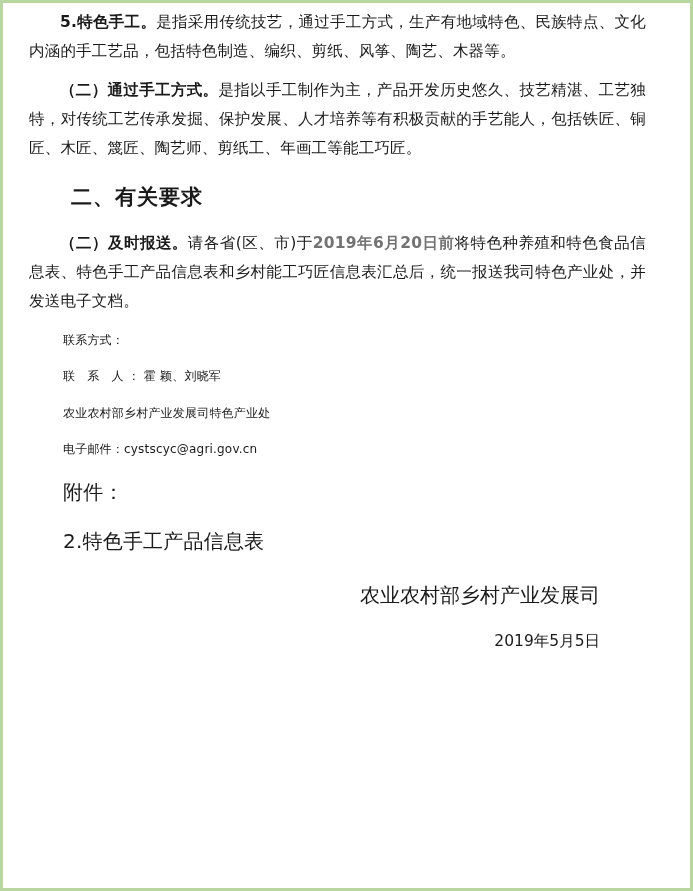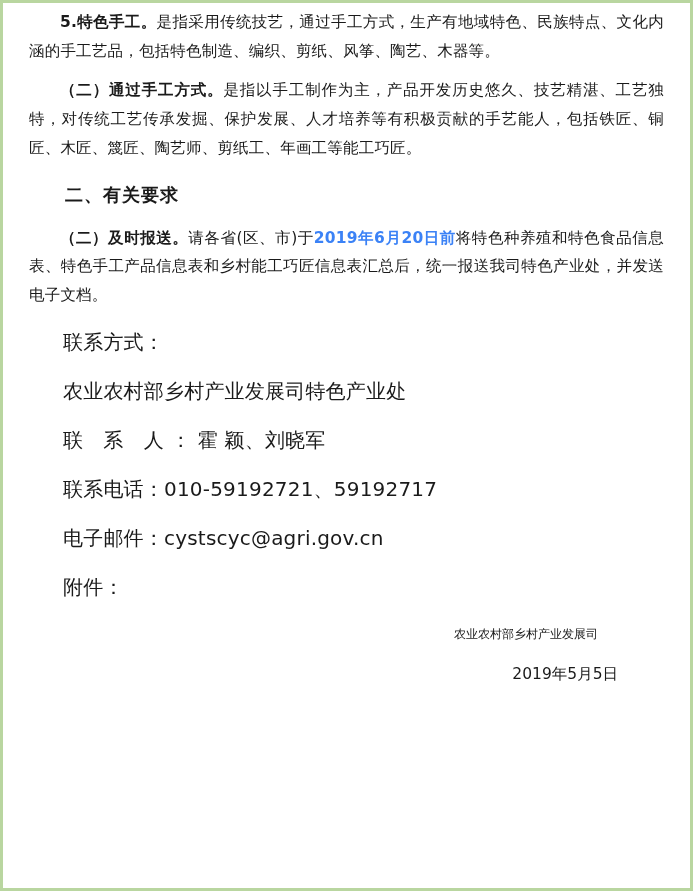--- a/index.html
+++ b/index.html
@@ -14,21 +14,21 @@
     color: #1a1a1a;
     overflow: hidden;
   }
   .page {
     position: relative;
     width: 693px;
     height: 891px;
     box-sizing: border-box;
     border-left: 3px solid #b9d6a0;
     border-right: 3px solid #b9d6a0;
-    padding: 8px 26px 0 26px;
+    padding: 8px 44px 0 26px;
   }
   .edge-top {
     position: absolute;
     left: 0; top: 0;
     width: 693px; height: 3px;
     background: #b9d6a0;
   }
   .edge-bottom {
     position: absolute;
     left: 0; bottom: 0;
@@ -43,50 +43,50 @@
     letter-spacing: 0.2px;
   }
   .indent {
     text-indent: 2em;
   }
   .bold {
     font-weight: bold;
   }
   .section-head {
     font-weight: bold;
-    font-size: 18px;
+    font-size: 21px;
     margin: 16px 0 12px 0;
     text-indent: 2em;
     letter-spacing: 1px;
   }
   .red {
-    color: #3b82f6;
+    color: #737373;
     font-weight: bold;
   }
   .contact-block {
     margin-top: 16px;
   }
   .contact-block p {
     text-indent: 0;
     margin: 0 0 17px 0;
     padding-left: 34px;
-    font-size: 20px;
+    font-size: 12px;
     line-height: 1.6;
   }
   .attach-list p {
     text-indent: 0;
     margin: 0 0 17px 0;
     padding-left: 34px;
     font-size: 20px;
     line-height: 1.6;
   }
   .signature {
     text-align: right;
-    font-size: 12px;
-    margin: 22px 66px 0 0;
+    font-size: 20px;
+    margin: 22px 46px 0 0;
     line-height: 1.6;
   }
   .sign-date {
     text-align: right;
     font-size: 15.5px;
     margin: 18px 46px 0 0;
     line-height: 1.6;
   }
   .spacer-wide {
     letter-spacing: 0.35em;
@@ -109,25 +109,25 @@
 
   <p class="section-head">二、有关要求</p>
 
 
   <p class="indent">
     <span class="bold">（二）及时报送。</span><span>请各省(区、市)于</span><span class="red">2019年6月20日前</span><span>将特色种养殖和特色食品信息表、特色手工产品信息表和乡村能工巧匠信息表汇总后，统一报送我司特色产业处，并发送电子文档。</span>
   </p>
 
   <div class="contact-block">
     <p>联系方式：</p>
+    <p><span class="spacer-wide">联 系 人：</span><span>霍 颖、刘晓军</span></p>
     <p>农业农村部乡村产业发展司特色产业处</p>
-    <p><span class="spacer-wide">联 系 人：</span><span>霍 颖、刘晓军</span></p>
-    <p><span>联系电话：</span><span>010-59192721、59192717</span></p>
     <p><span>电子邮件：</span><span>cystscyc@agri.gov.cn</span></p>
   </div>
 
   <div class="attach-list">
     <p>附件：</p>
+    <p>2.特色手工产品信息表</p>
   </div>
 
   <div class="signature">农业农村部乡村产业发展司</div>
   <div class="sign-date">2019年5月5日</div>
 </div>
 
 </body></html>

